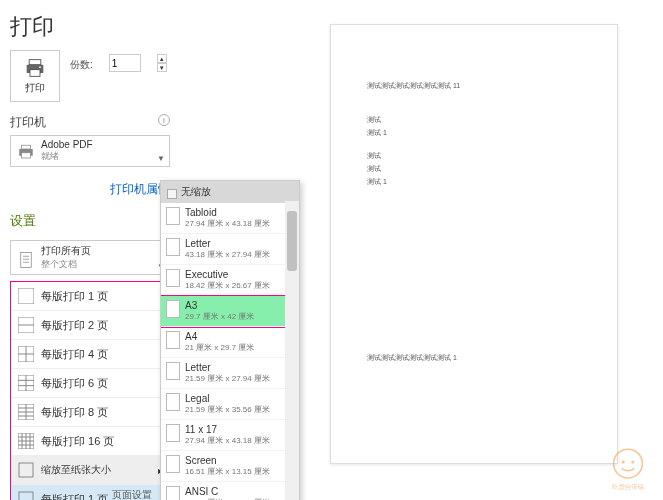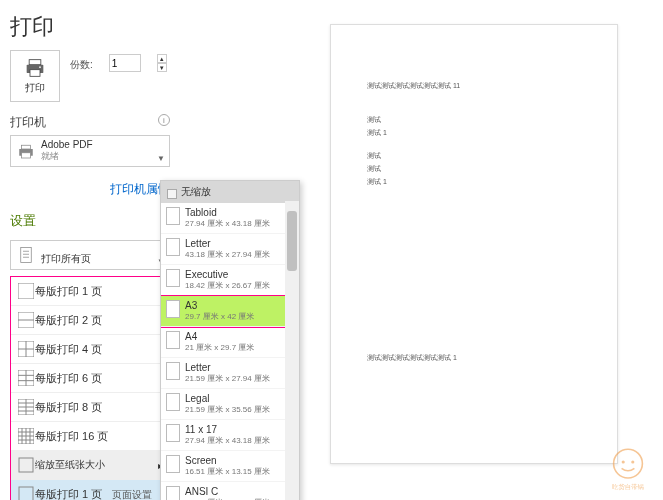--- a/index.html
+++ b/index.html
@@ -20,32 +20,32 @@
 .section-hdr .info{width:12px;height:12px;border:1px solid #aaa;border-radius:50%;font-size:8px;display:flex;align-items:center;justify-content:center;color:#888;margin-left:auto}
 .drop{border:1px solid #ccc;margin-top:4px;display:flex;align-items:flex-end;padding:3px 4px;cursor:pointer;background:#fff;position:relative}
 .drop .icon{width:22px;height:22px;display:flex;align-items:center;justify-content:center;margin-right:4px}
 .drop .txt{flex:1}
 .drop .txt .line1{font-size:10px}
 .drop .txt .line2{font-size:9px;color:#888}
 .drop .chev{font-size:8px;color:#666}
 .link{color:#0066cc;font-size:12px;text-align:right;margin-top:14px;cursor:pointer}
 .settings-title{font-size:13px;color:#4a7a00;margin-top:14px;margin-bottom:10px}
 .pages-list{border:1px solid #f08;margin-top:6px;background:#fff}
-.page-item{display:flex;align-items:center;padding:5px 6px;border-bottom:1px solid #eee;cursor:pointer;}
+.page-item{display:flex;align-items:center;padding:5px 6px;border-bottom:1px solid #eee;cursor:pointer;gap:6px}
 .page-item.selected{background:#d4e8f5}
 .page-item.sub{background:#eee;font-size:10px}
 .page-item .ico{width:18px;height:18px;display:flex;align-items:center;justify-content:center}
 .page-item .ico svg{width:16px;height:16px}
 .page-item .arrow{margin-left:auto;font-size:10px}
 .paper-menu{position:absolute;left:160px;top:180px;width:140px;background:#fff;border:1px solid #ccc;box-shadow:2px 2px 6px rgba(0,0,0,.2);z-index:10}
 .paper-hdr{background:#d8d8d8;padding:4px 6px;font-size:10px;display:flex;align-items:flex-end;gap:4px}
 .paper-hdr .swatch{width:10px;height:10px;background:#f5f5f5;border:1px solid #aaa}
 .paper-list{max-height:300px;overflow-y:auto}
 .paper-item{display:flex;padding:4px 5px;gap:5px;cursor:pointer;border-bottom:1px solid #f3f3f3}
-.paper-item.hl{background:#bef264;outline:1px solid #f08}
+.paper-item.hl{background:#86efac;outline:1px solid #f08}
 .paper-item .pg{width:14px;height:18px;border:1px solid #bbb;background:#fff;flex-shrink:0}
 .paper-item .info .nm{font-size:10px;font-weight:normal}
 .paper-item .info .dim{font-size:8px;color:#777}
 .scrollbar{position:absolute;right:0;top:20px;bottom:0;width:14px;background:#f0f0f0}
 .scrollbar .thumb{position:absolute;left:2px;right:2px;top:10px;height:60px;background:#c0c0c0;border-radius:3px}
 .preview{position:absolute;left:330px;top:24px;width:288px;height:440px;border:1px solid #ddd;background:#fff;box-shadow:0 1px 3px rgba(0,0,0,.1);padding:56px 36px;font-size:7px;color:#555}
 .preview .l{margin-bottom:3px}
 .preview .block2{margin-top:24px}
 .preview .bottom{position:absolute;bottom:100px;left:36px}
 .watermark{position:absolute;right:8px;bottom:6px;width:54px;height:48px;opacity:.6}
@@ -102,20 +102,21 @@
     <div class="icon">
         <svg viewBox="0 0 24 24" width="18" height="18">
           <rect x="5" y="2" width="14" height="20" fill="none" stroke="#888"></rect>
           <line x1="8" y1="7" x2="16" y2="7" stroke="#888"></line>
           <line x1="8" y1="11" x2="16" y2="11" stroke="#888"></line>
           <line x1="8" y1="15" x2="16" y2="15" stroke="#888"></line>
         </svg>
       </div>
     <div class="txt">
       <div class="line1">打印所有页</div>
+      <div class="line2">整个文档</div>
     </div>
     <span class="chev">▼</span>
   </div>
 
   <div class="pages-list" id="layout-list">
       <div class="page-item">
         <span class="ico">
           <svg viewBox="0 0 16 16">
             <rect x="0" y="0" width="16" height="16" fill="none" stroke="#888"></rect>
           </svg>

